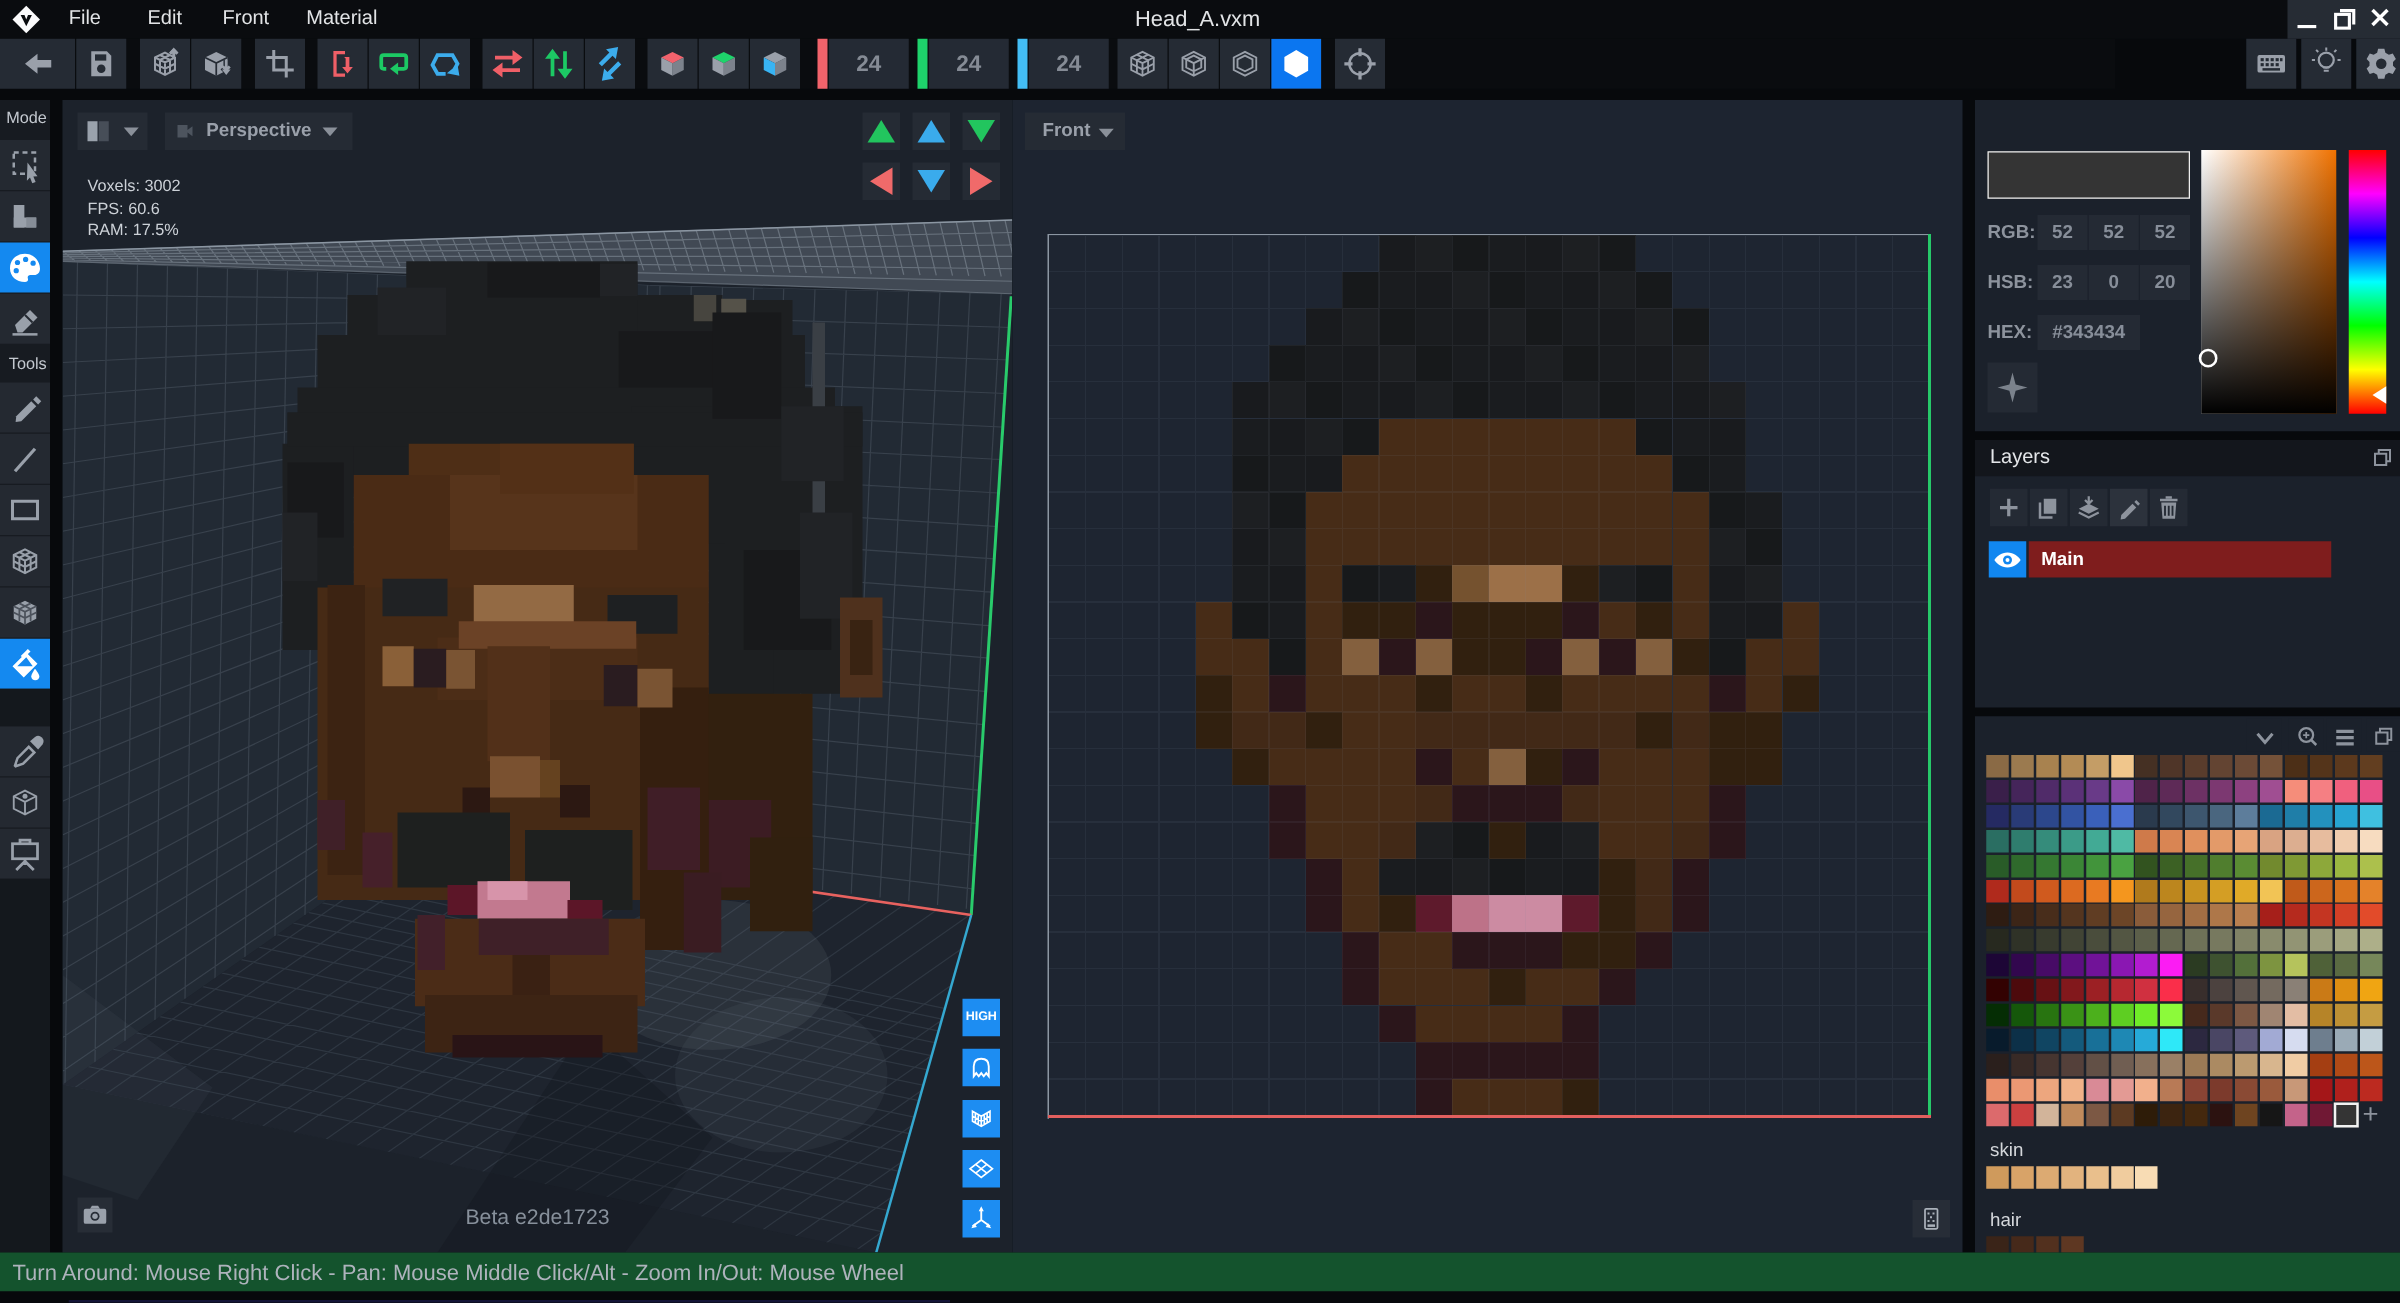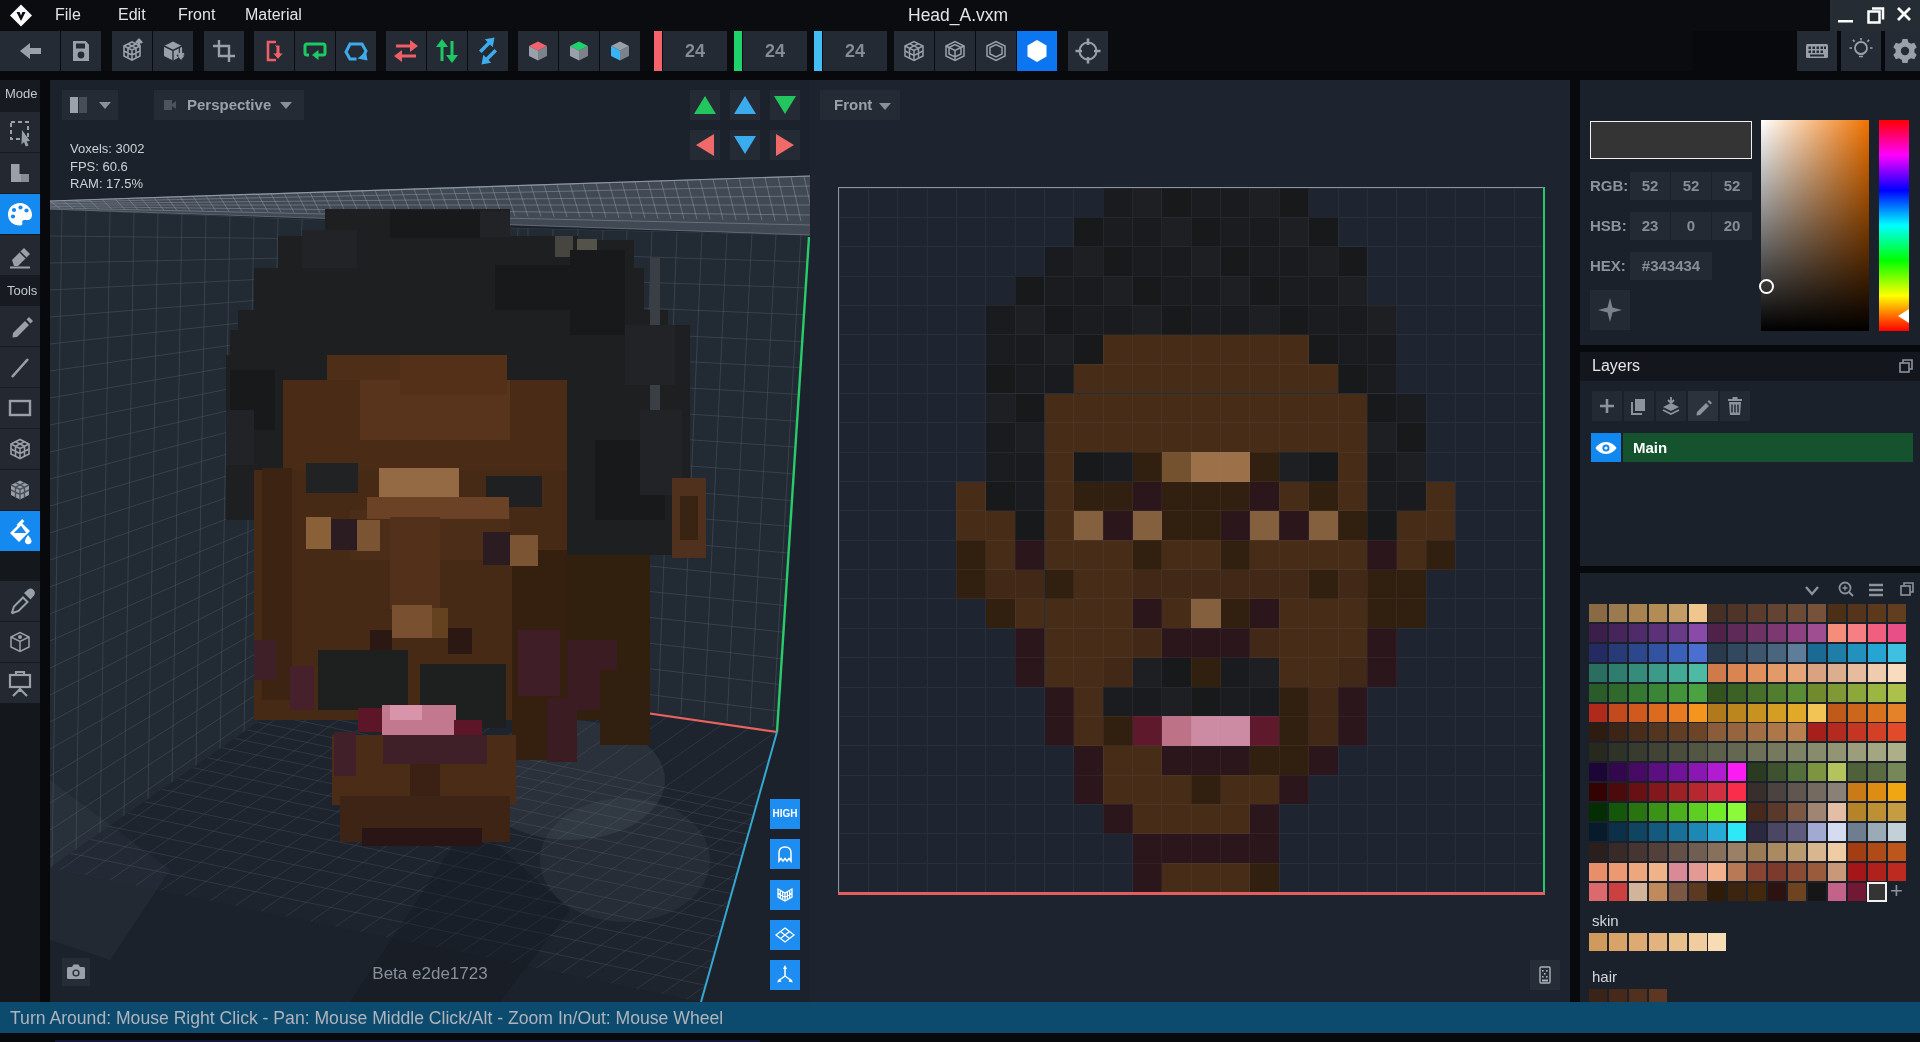--- a/index.html
+++ b/index.html
@@ -12,21 +12,21 @@
   #toolbar { position:absolute; left:0; top:31px; width:1692px; height:40px; background:#0a0c0f; }
   .tbtn { position:absolute; top:0; height:40px; background:#252b34; }
   #sidebar { position:absolute; left:0; top:80px; width:40px; height:922px; background:#171b21; }
   .sbcell { position:absolute; left:0; width:40px; height:40px; background:#242931; }
   .sbcell.blue { background:#1489f0; }
   #viewport3d { position:absolute; left:50px; top:80px; width:760px; height:922px; background:#1c222b; overflow:hidden; }
   #panel2d { position:absolute; left:810px; top:80px; width:760px; height:922px; background:#1d2430; overflow:hidden; }
   #rightpanel { position:absolute; left:1580px; top:80px; width:340px; height:922px; background:#1b212b; overflow:hidden; }
   .phead { position:absolute; left:0; width:340px; height:29px; background:#13161c; color:#e4e6e9; }
   .phead .t { position:absolute; left:12px; top:5px; font-size:16px; }
-  #statusbar { position:absolute; left:0; top:1002px; width:1920px; height:31px; background:#0c4a6e; color:#aeb3bc; font-size:17.6px; }
+  #statusbar { position:absolute; left:0; top:1002px; width:1920px; height:31px; background:#14532d; color:#aeb3bc; font-size:17.6px; }
   .vbtn { position:absolute; width:30px; height:30px; background:#252b34; }
   .valbox { position:absolute; background:#242a34; color:#878e99; font-weight:bold; text-align:center; }
 </style>
 </head>
 <body>
 <div id="menubar">
   <svg class="abs" style="left:9px;top:4px" width="24" height="23" viewBox="0 0 24 23">
     <path d="M12 0.5 L23 11.5 L12 22.5 L1 11.5 Z" fill="#fbfbfc"></path>
     <path d="M7.5 8 L12 17 L16.5 8 L13.4 8 L12 11.6 L10.6 8 Z" fill="#0a0c0f"></path>
   </svg>
@@ -369,21 +369,21 @@
       <text x="380" y="899" text-anchor="middle" font-size="17" fill="#87909b">Beta e2de1723</text>
     </svg>
     <div class="abs" style="left:20px;top:60px;font-size:13px;color:#ccd1d7;line-height:17.5px">Voxels: 3002<br>FPS: 60.6<br>RAM: 17.5%</div>
     <div class="abs" style="left:12px;top:10px;width:56px;height:30px;background:#252b34">
       <div class="abs" style="left:8px;top:7px;width:8px;height:16px;background:#9aa2ac"></div>
       <div class="abs" style="left:17px;top:7px;width:8px;height:16px;background:#474e58"></div>
       <svg class="abs" style="left:36px;top:11px" width="14" height="9">
         <path d="M1 1 L13 1 L7 8 Z" fill="#8a9099"></path>
       </svg>
     </div>
-    <div class="abs" style="left:104px;top:10px;width:150px;height:30px;background:#252b34">
+    <div class="abs" style="left:82px;top:10px;width:150px;height:30px;background:#252b34">
       <svg class="abs" style="left:8px;top:6px" width="20" height="18">
         <path d="M2 4 L10 4 L10 8 L14 5 L14 13 L10 10 L10 14 L2 14 Z" fill="#4d545e"></path>
       </svg>
       <span class="abs" style="left:33px;top:6px;font-size:15px;font-weight:bold;color:#9aa0aa">Perspective</span>
       <svg class="abs" style="left:125px;top:11px" width="14" height="9">
         <path d="M1 1 L13 1 L7 8 Z" fill="#8a9099"></path>
       </svg>
     </div>
     <div class="vbtn" style="left:640px;top:10px"><svg width="30" height="30">
         <path d="M15 6 L26 24 L4 24 Z" fill="#22c55e"></path>
@@ -801,21 +801,21 @@
         <path d="M9 11 L21 11 L20 24 L10 24 Z" fill="#8d939d"></path>
         <rect x="8" y="8" width="14" height="2" fill="#8d939d"></rect>
         <rect x="12.5" y="6" width="5" height="2" fill="#8d939d"></rect>
         <path d="M12 13.5 L12 21.5 M15 13.5 L15 21.5 M18 13.5 L18 21.5" stroke="#242a34" stroke-width="1.5"></path>
       </svg></div>
     <div class="abs" style="left:11px;top:353px;width:30px;height:29px;background:#1187f0"><svg width="30" height="30">
         <path d="M15 9 C20 9 24 12.5 25.5 15 C24 17.5 20 21 15 21 C10 21 6 17.5 4.5 15 C6 12.5 10 9 15 9 Z" fill="#fff"></path>
         <circle cx="15" cy="15" r="3.6" fill="#1187f0"></circle>
         <circle cx="15" cy="15" r="1.6" fill="#fff"></circle>
       </svg></div>
-    <div class="abs" style="left:43px;top:353px;width:290px;height:29px;background:#14532d">
+    <div class="abs" style="left:43px;top:353px;width:242px;height:29px;background:#7f1d1d">
       <span class="abs" style="left:10px;top:6px;font-size:15px;font-weight:bold;color:#fff">Main</span>
     </div>
     <div class="abs" style="left:0;top:486px;width:340px;height:7px;background:#07090c"></div>
     <div class="abs" style="left:217px;top:495px;width:28px;height:26px;background:#1b212b"><svg width="30" height="30">
         <path d="M9 12 L15 19 L21 12" stroke="#8d939d" stroke-width="2.4" fill="none"></path>
       </svg></div>
     <div class="abs" style="left:251px;top:495px;width:28px;height:26px;background:#1b212b"><svg width="30" height="30">
         <circle cx="14" cy="13" r="5.5" fill="none" stroke="#8d939d" stroke-width="1.8"></circle>
         <path d="M18 17 L22 21" stroke="#8d939d" stroke-width="2"></path>
         <path d="M14 10.5 L14 15.5 M11.5 13 L16.5 13" stroke="#8d939d" stroke-width="1.4"></path>

